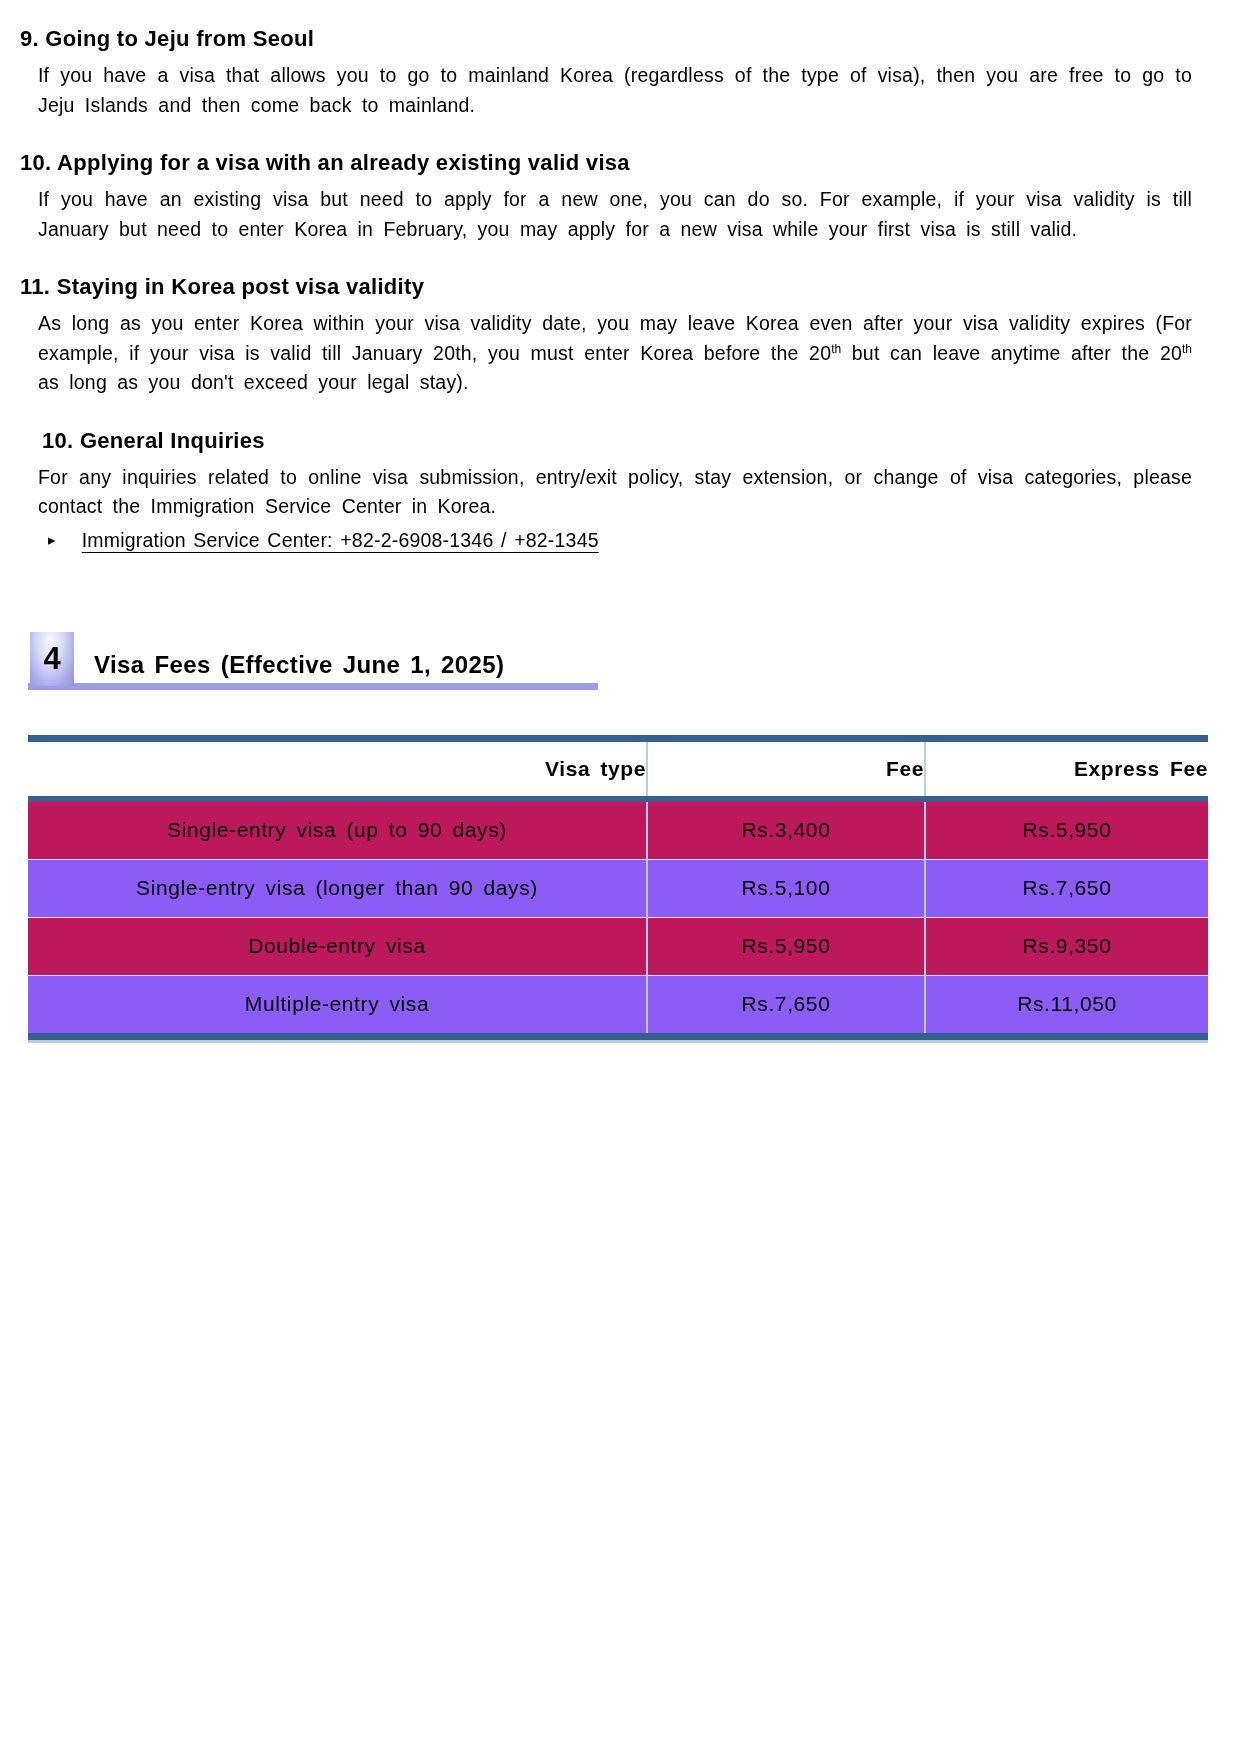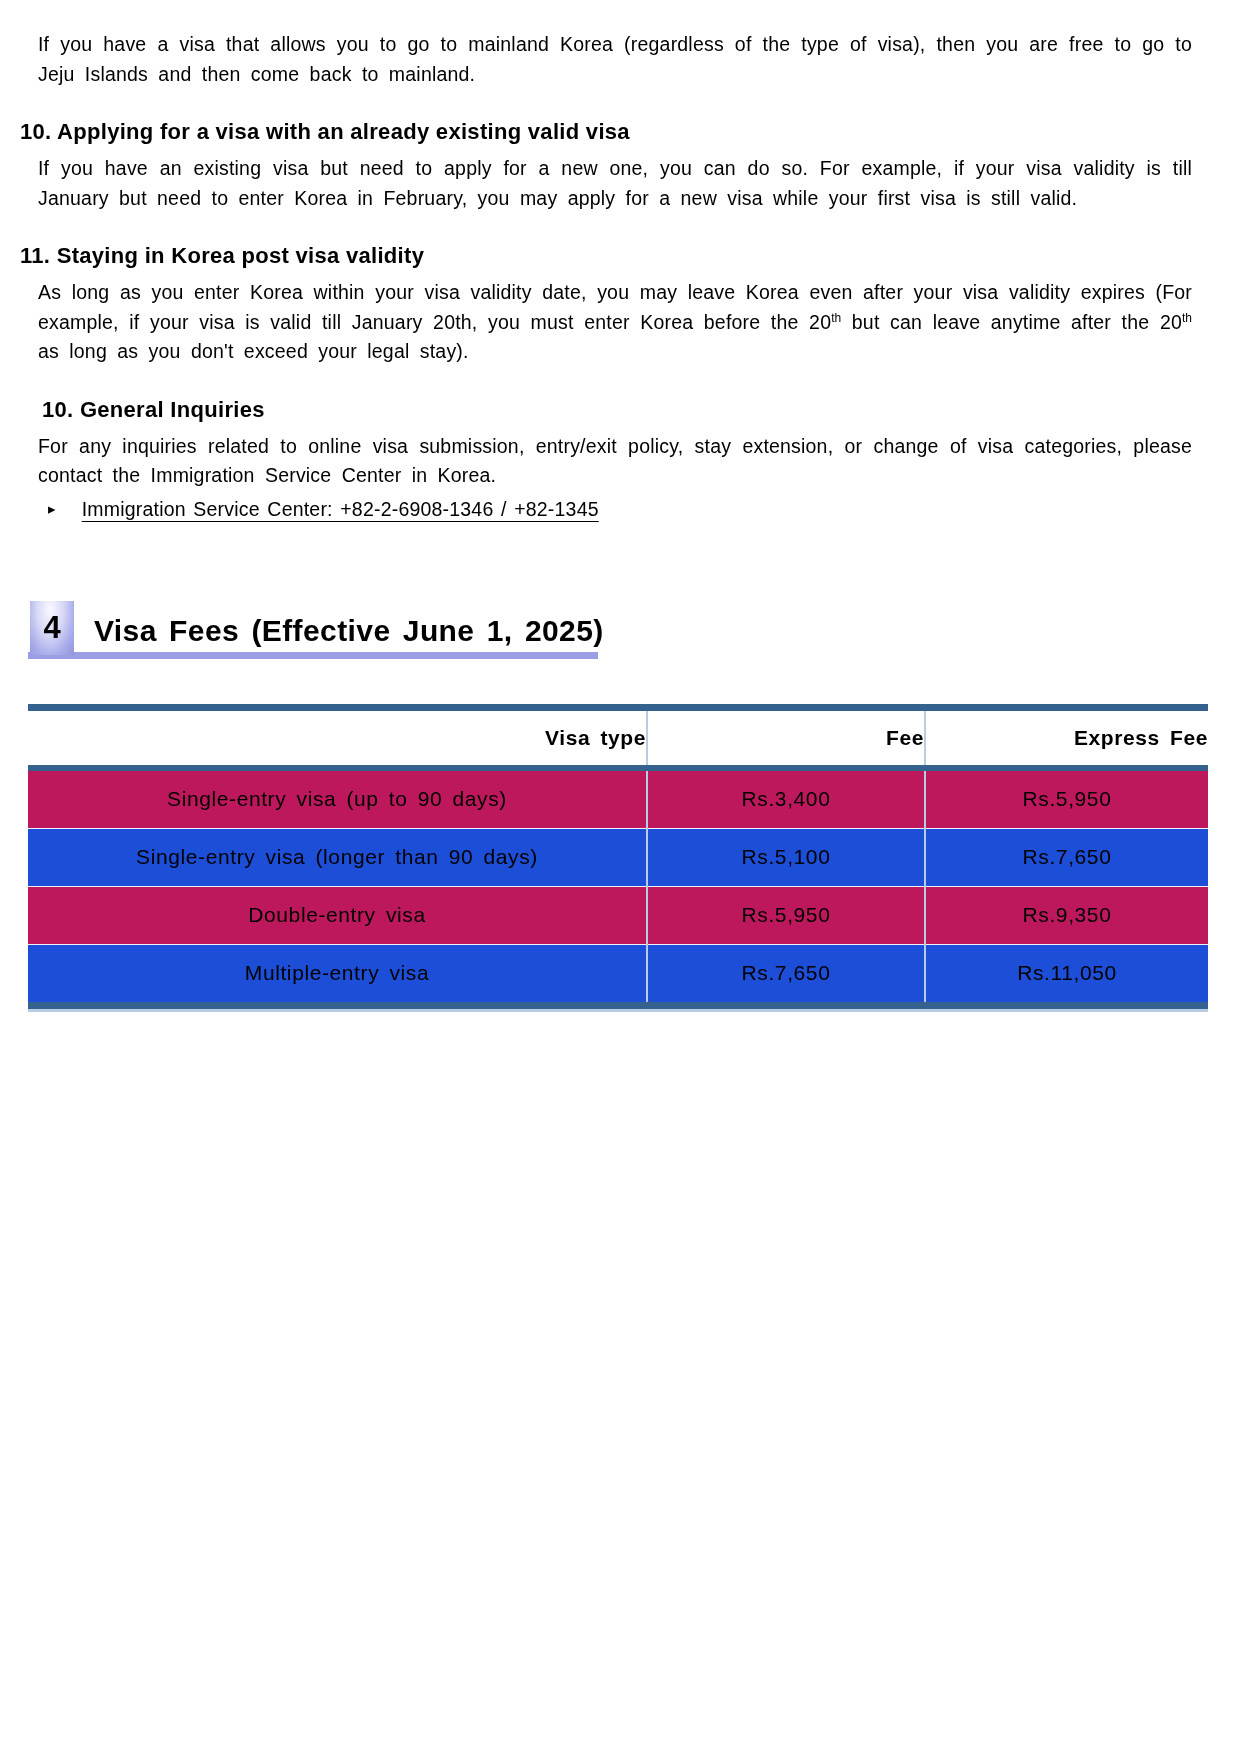--- a/index.html
+++ b/index.html
@@ -77,21 +77,21 @@
     align-items: center;
     justify-content: center;
     font-size: 31px;
     font-weight: bold;
     z-index: 1;
   }
   .banner-title {
     position: absolute;
     left: 66px;
     bottom: 11px;
-    font-size: 30px;
+    font-size: 24px;
     font-weight: bold;
     letter-spacing: 0.4px;
     word-spacing: 0.12em;
     white-space: nowrap;
   }
 
   
   .fees-table {
     margin: 45px 0 0 28px;
     width: 1180px;
@@ -110,30 +110,31 @@
     height: 54px;
     text-align: right;
     padding: 0;
   }
   .fees-table td {
     height: 57px;
     text-align: center;
     padding: 0;
   }
   .fees-table th + th, .fees-table td + td { border-left: 2px solid #b8cce4; }
-  .fees-table tbody tr { background: #1d4ed8; }
+  .fees-table tbody tr { background: #8b5cf6; }
   .fees-table tbody tr.shaded { background: #be185d; }
   .fees-table tbody tr:not(:last-child) { border-bottom: 1px solid #eef2f7; }
 </style>
 </head>
 <body>
 
 <div class="doc">
 
   <div class="sec">
+    <div class="sec-heading">9. Going to Jeju from Seoul</div>
     <p class="sec-body">If you have a visa that allows you to go to mainland Korea (regardless of the type of visa), then you are free to go to Jeju Islands and then come back to mainland.</p>
   </div>
 
   <div class="sec">
     <div class="sec-heading">10. Applying for a visa with an already existing valid visa</div>
     <p class="sec-body">If you have an existing visa but need to apply for a new one, you can do so. For example, if your visa validity is till January but need to enter Korea in February, you may apply for a new visa while your first visa is still valid.</p>
   </div>
 
   <div class="sec">
     <div class="sec-heading">11. Staying in Korea post visa validity</div>

